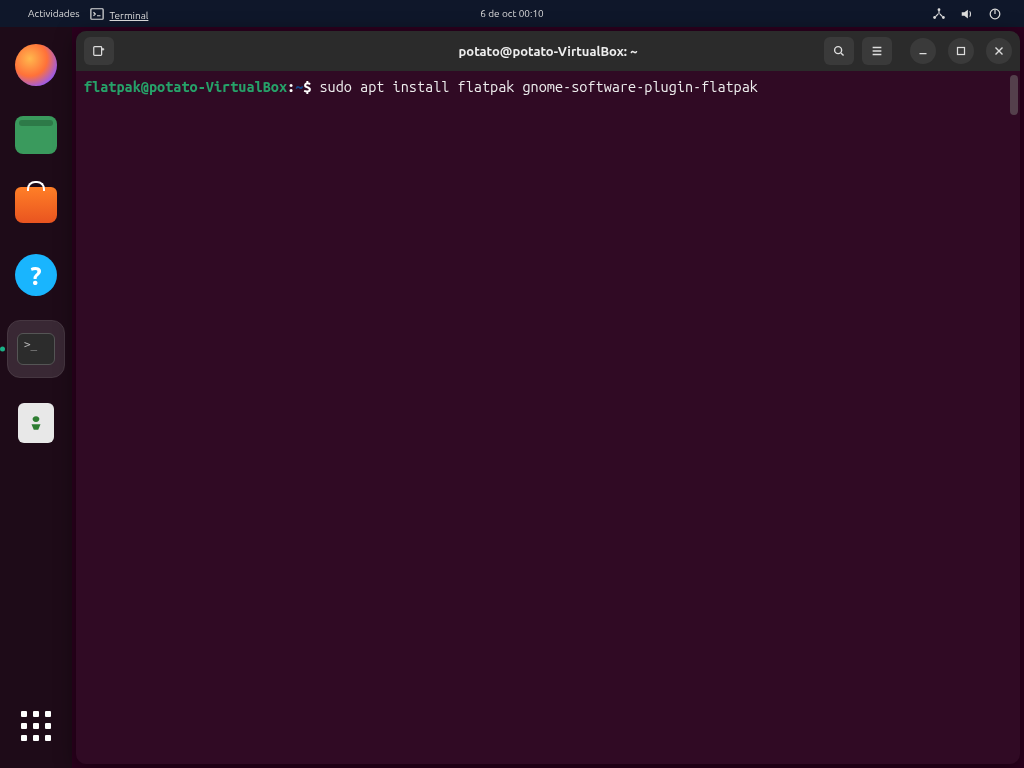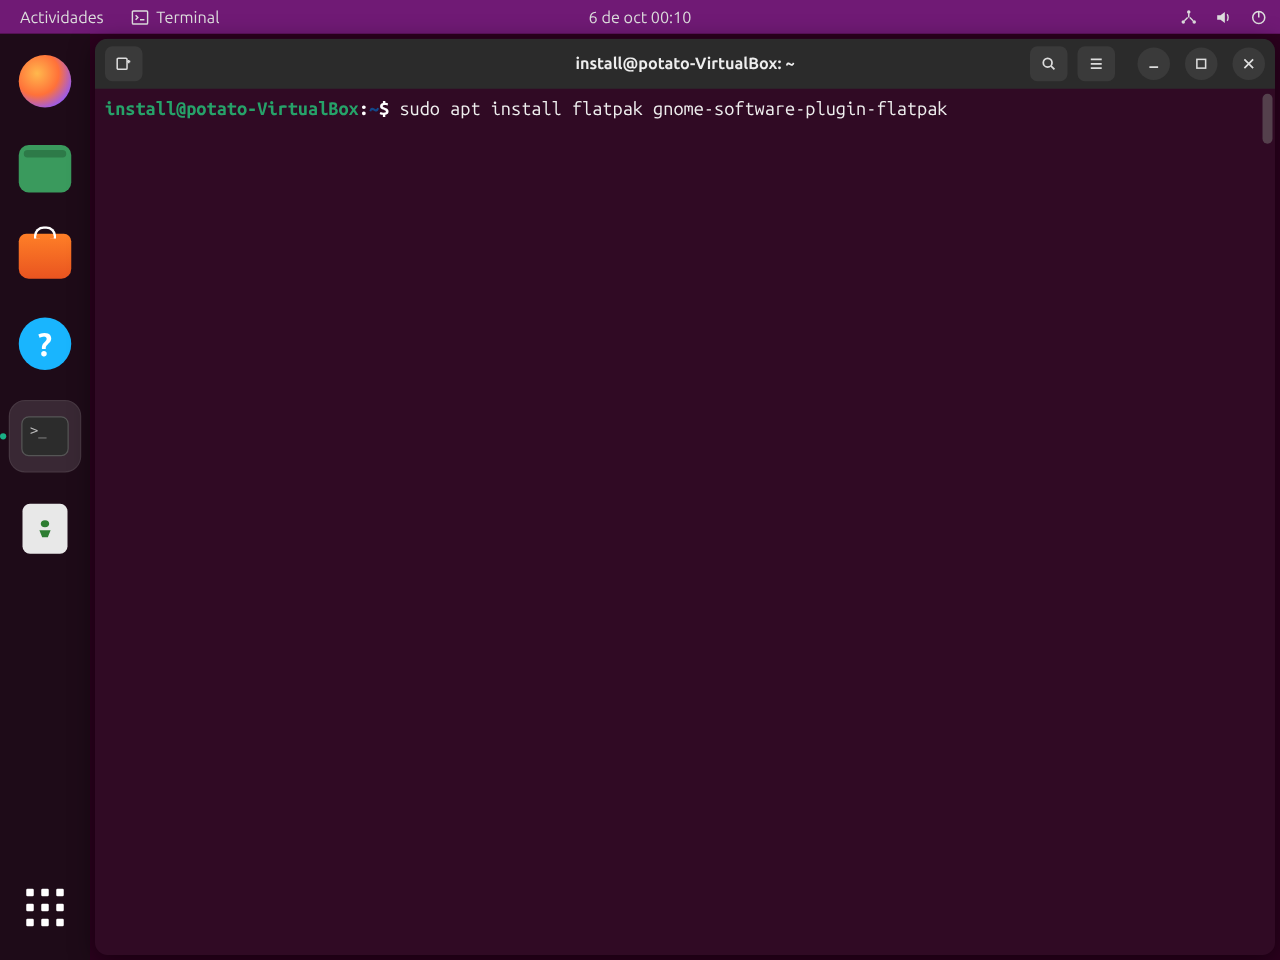--- a/index.html
+++ b/index.html
@@ -2,30 +2,30 @@
 <html><head>
 <meta charset="utf-8">
 <style>
   * { box-sizing: border-box; margin: 0; padding: 0; }
   html, body { width: 1024px; height: 768px; overflow: hidden; font-family: "Ubuntu", "Segoe UI", sans-serif; }
   body { background: #2c001e; color: #ddd; }
 
   
   .top-panel {
     height: 27px;
-    background: #701a75;
+    background: #0f172a;
     display: flex;
     align-items: center;
     color: #ddd;
-    font-size: 13px;
-    padding: 0 10px;
+    font-size: 10px;
+    padding: 0 22px;
     position: relative;
   }
   .top-panel .activities { cursor: pointer; padding: 2px 6px; }
-  .top-panel .appmenu { display: flex; align-items: center; gap: 6px; margin-left: 16px; cursor: pointer; }
+  .top-panel .appmenu { display: flex; align-items: flex-end; gap: 6px; margin-left: 4px; cursor: pointer; text-decoration: underline; }
   .top-panel .clock { position: absolute; left: 50%; transform: translateX(-50%); cursor: pointer; }
   .top-panel .tray { margin-left: auto; display: flex; align-items: center; gap: 14px; }
   .top-panel .tray svg { width: 14px; height: 14px; display:block; }
   .top-panel .appmenu svg { width: 14px; height: 14px; }
 
   
   .dock {
     position: absolute;
     left: 0; top: 27px; bottom: 0;
     width: 72px;
@@ -207,21 +207,21 @@
 </div>
 
 <div class="window">
   <div class="titlebar">
     <div class="hbtn">
       <svg viewBox="0 0 16 16" fill="none" stroke="#ddd" stroke-width="1.4">
           <rect x="2" y="3" width="9" height="10" rx="1"></rect>
           <path d="M11 6h3M12.5 4.5v3"></path>
         </svg>
     </div>
-    <div class="title">install@potato-VirtualBox: ~</div>
+    <div class="title">potato@potato-VirtualBox: ~</div>
     <div class="right-group">
       <div class="hbtn">
         <svg viewBox="0 0 16 16" fill="none" stroke="#ddd" stroke-width="1.6">
             <circle cx="7" cy="7" r="4"></circle>
             <path d="M10.2 10.2l3 3"></path>
           </svg>
       </div>
       <div class="hbtn">
         <svg viewBox="0 0 16 16" stroke="#ddd" stroke-width="1.6">
             <path d="M3 4h10M3 8h10M3 12h10"></path>
@@ -239,16 +239,16 @@
             </svg>
         </div>
         <div class="hbtn round">
           <svg viewBox="0 0 16 16" stroke="#ddd" stroke-width="1.6">
               <path d="M4 4l8 8M12 4l-8 8"></path>
             </svg>
         </div>
       </div>
     </div>
   </div>
-  <div class="terminal-body"><span class="prompt-user">install@potato-VirtualBox</span><span class="prompt-sep">:</span><span class="prompt-path">~</span><span class="prompt-sep">$ </span><span>sudo apt install flatpak gnome-software-plugin-flatpak</span>
+  <div class="terminal-body"><span class="prompt-user">flatpak@potato-VirtualBox</span><span class="prompt-sep">:</span><span class="prompt-path">~</span><span class="prompt-sep">$ </span><span>sudo apt install flatpak gnome-software-plugin-flatpak</span>
     <div class="scrollbar"></div>
   </div>
 </div>
 
 </body></html>

